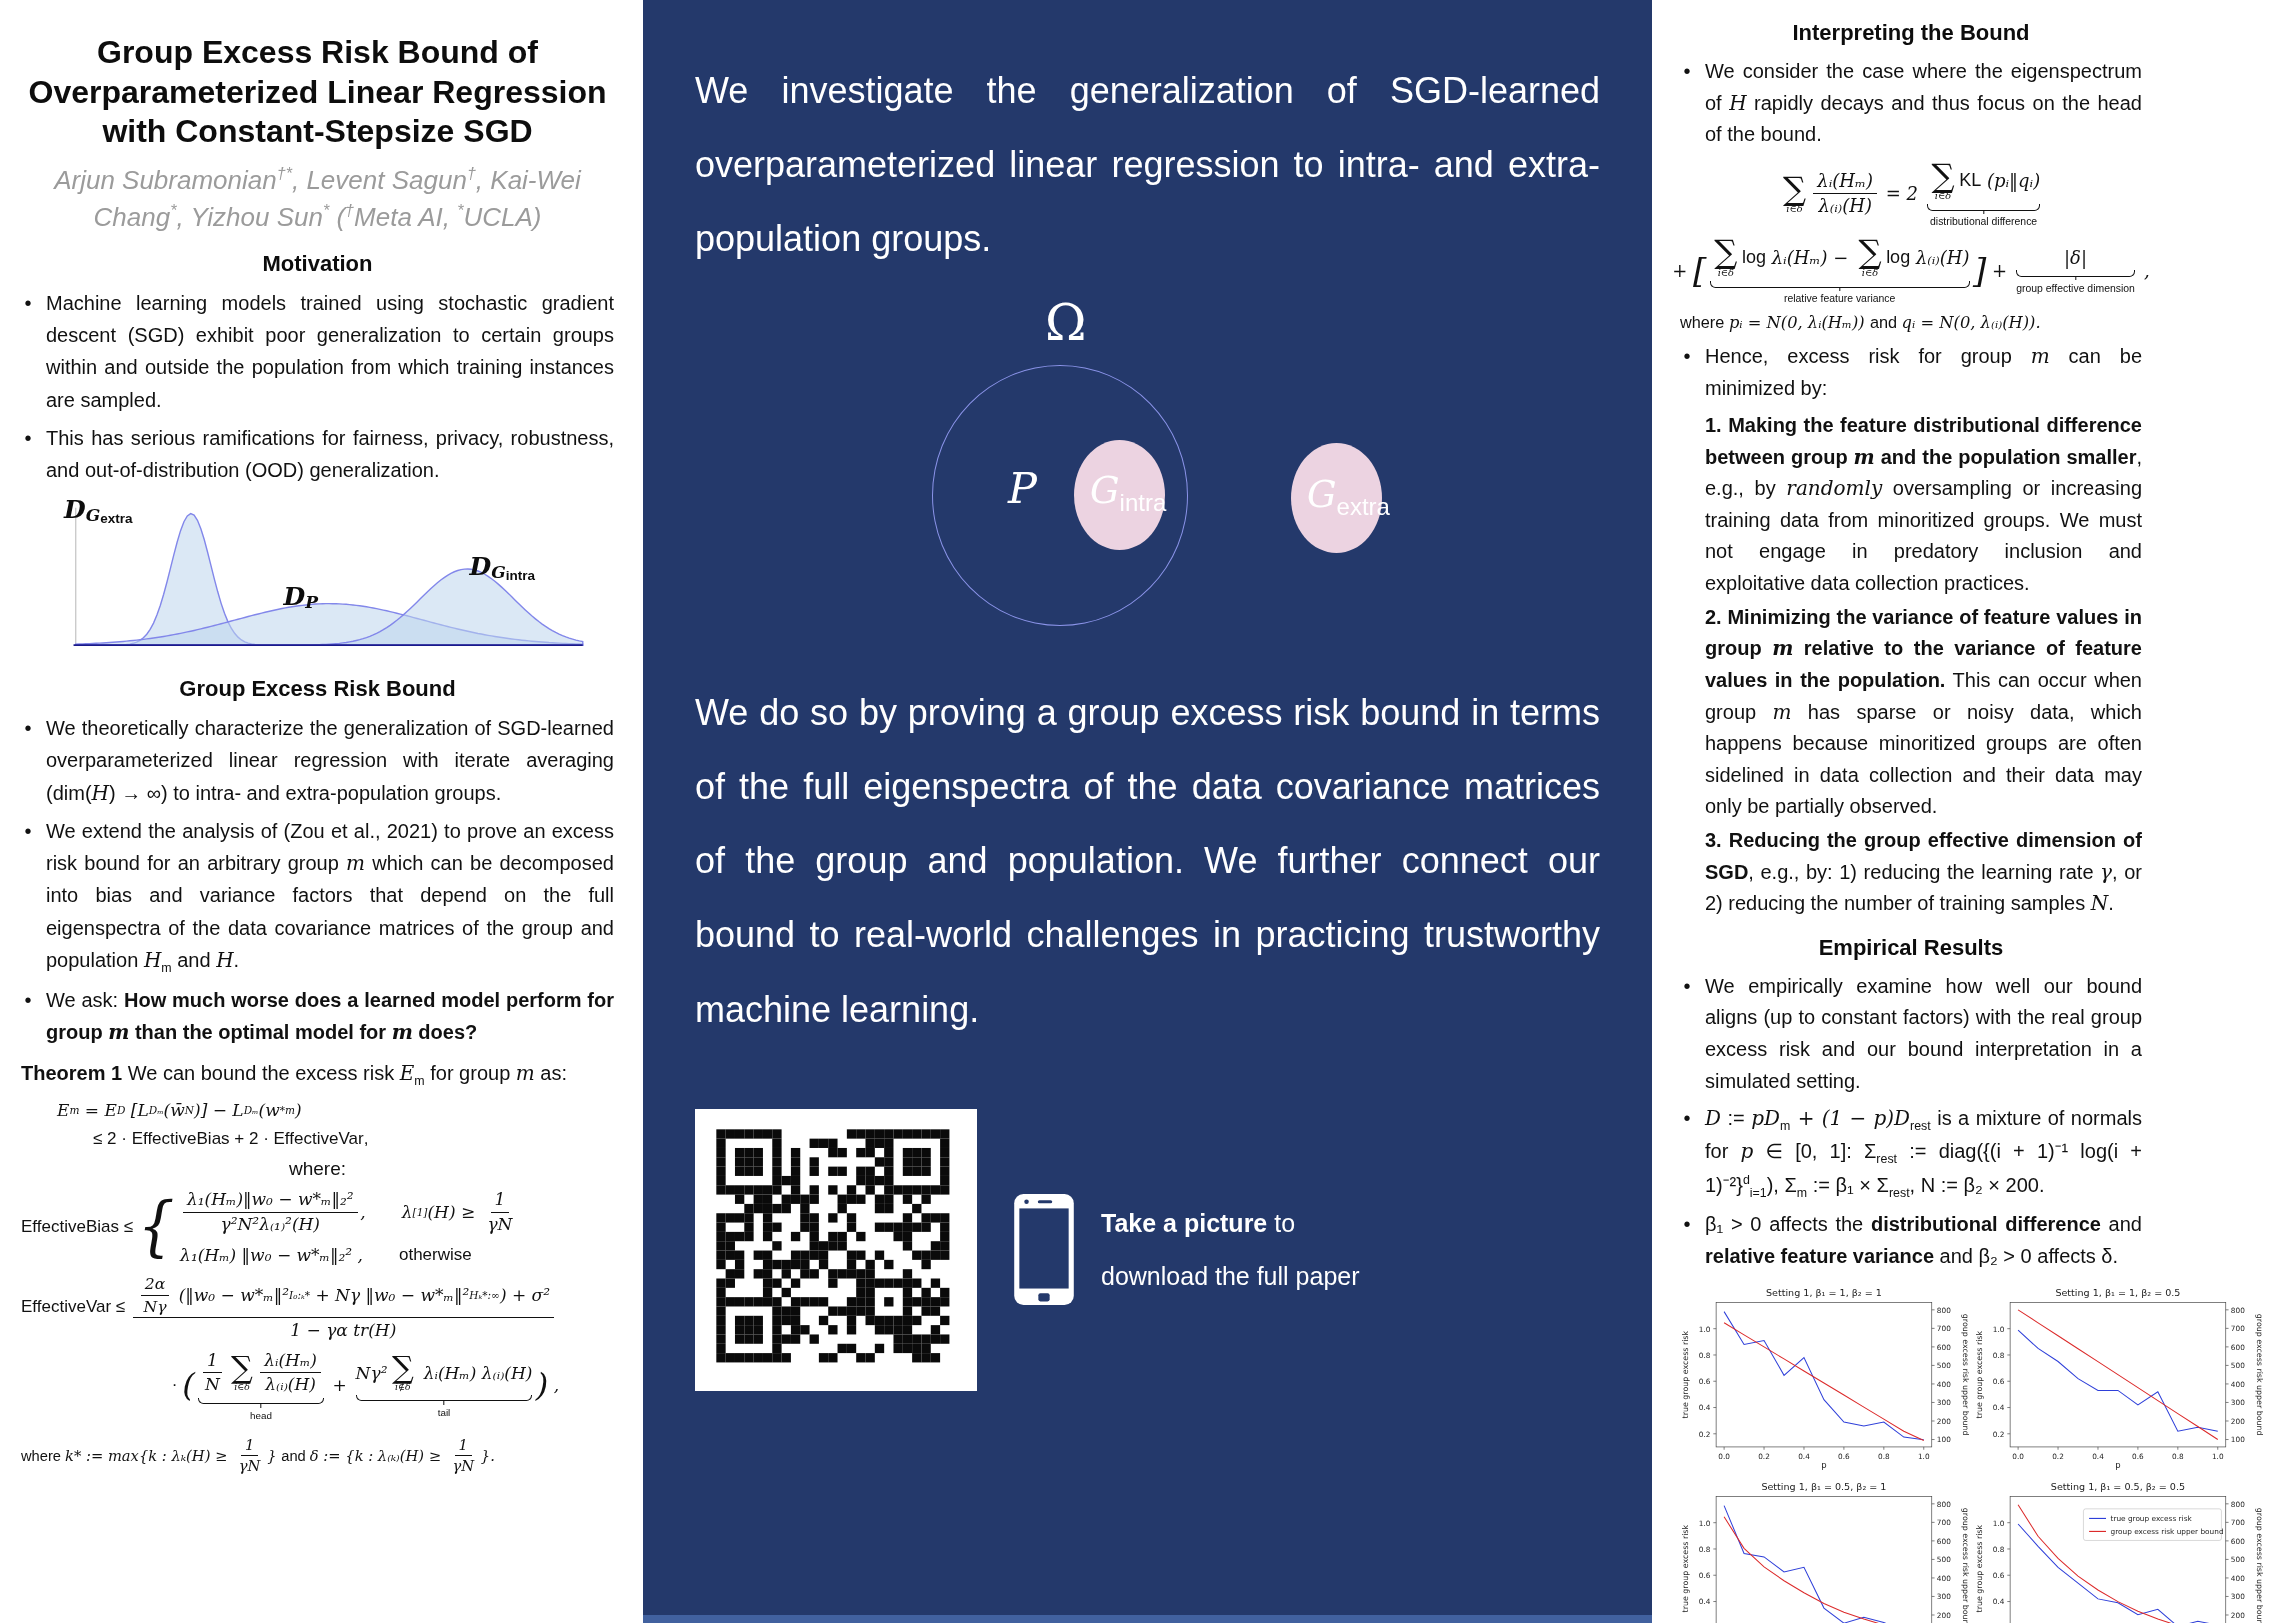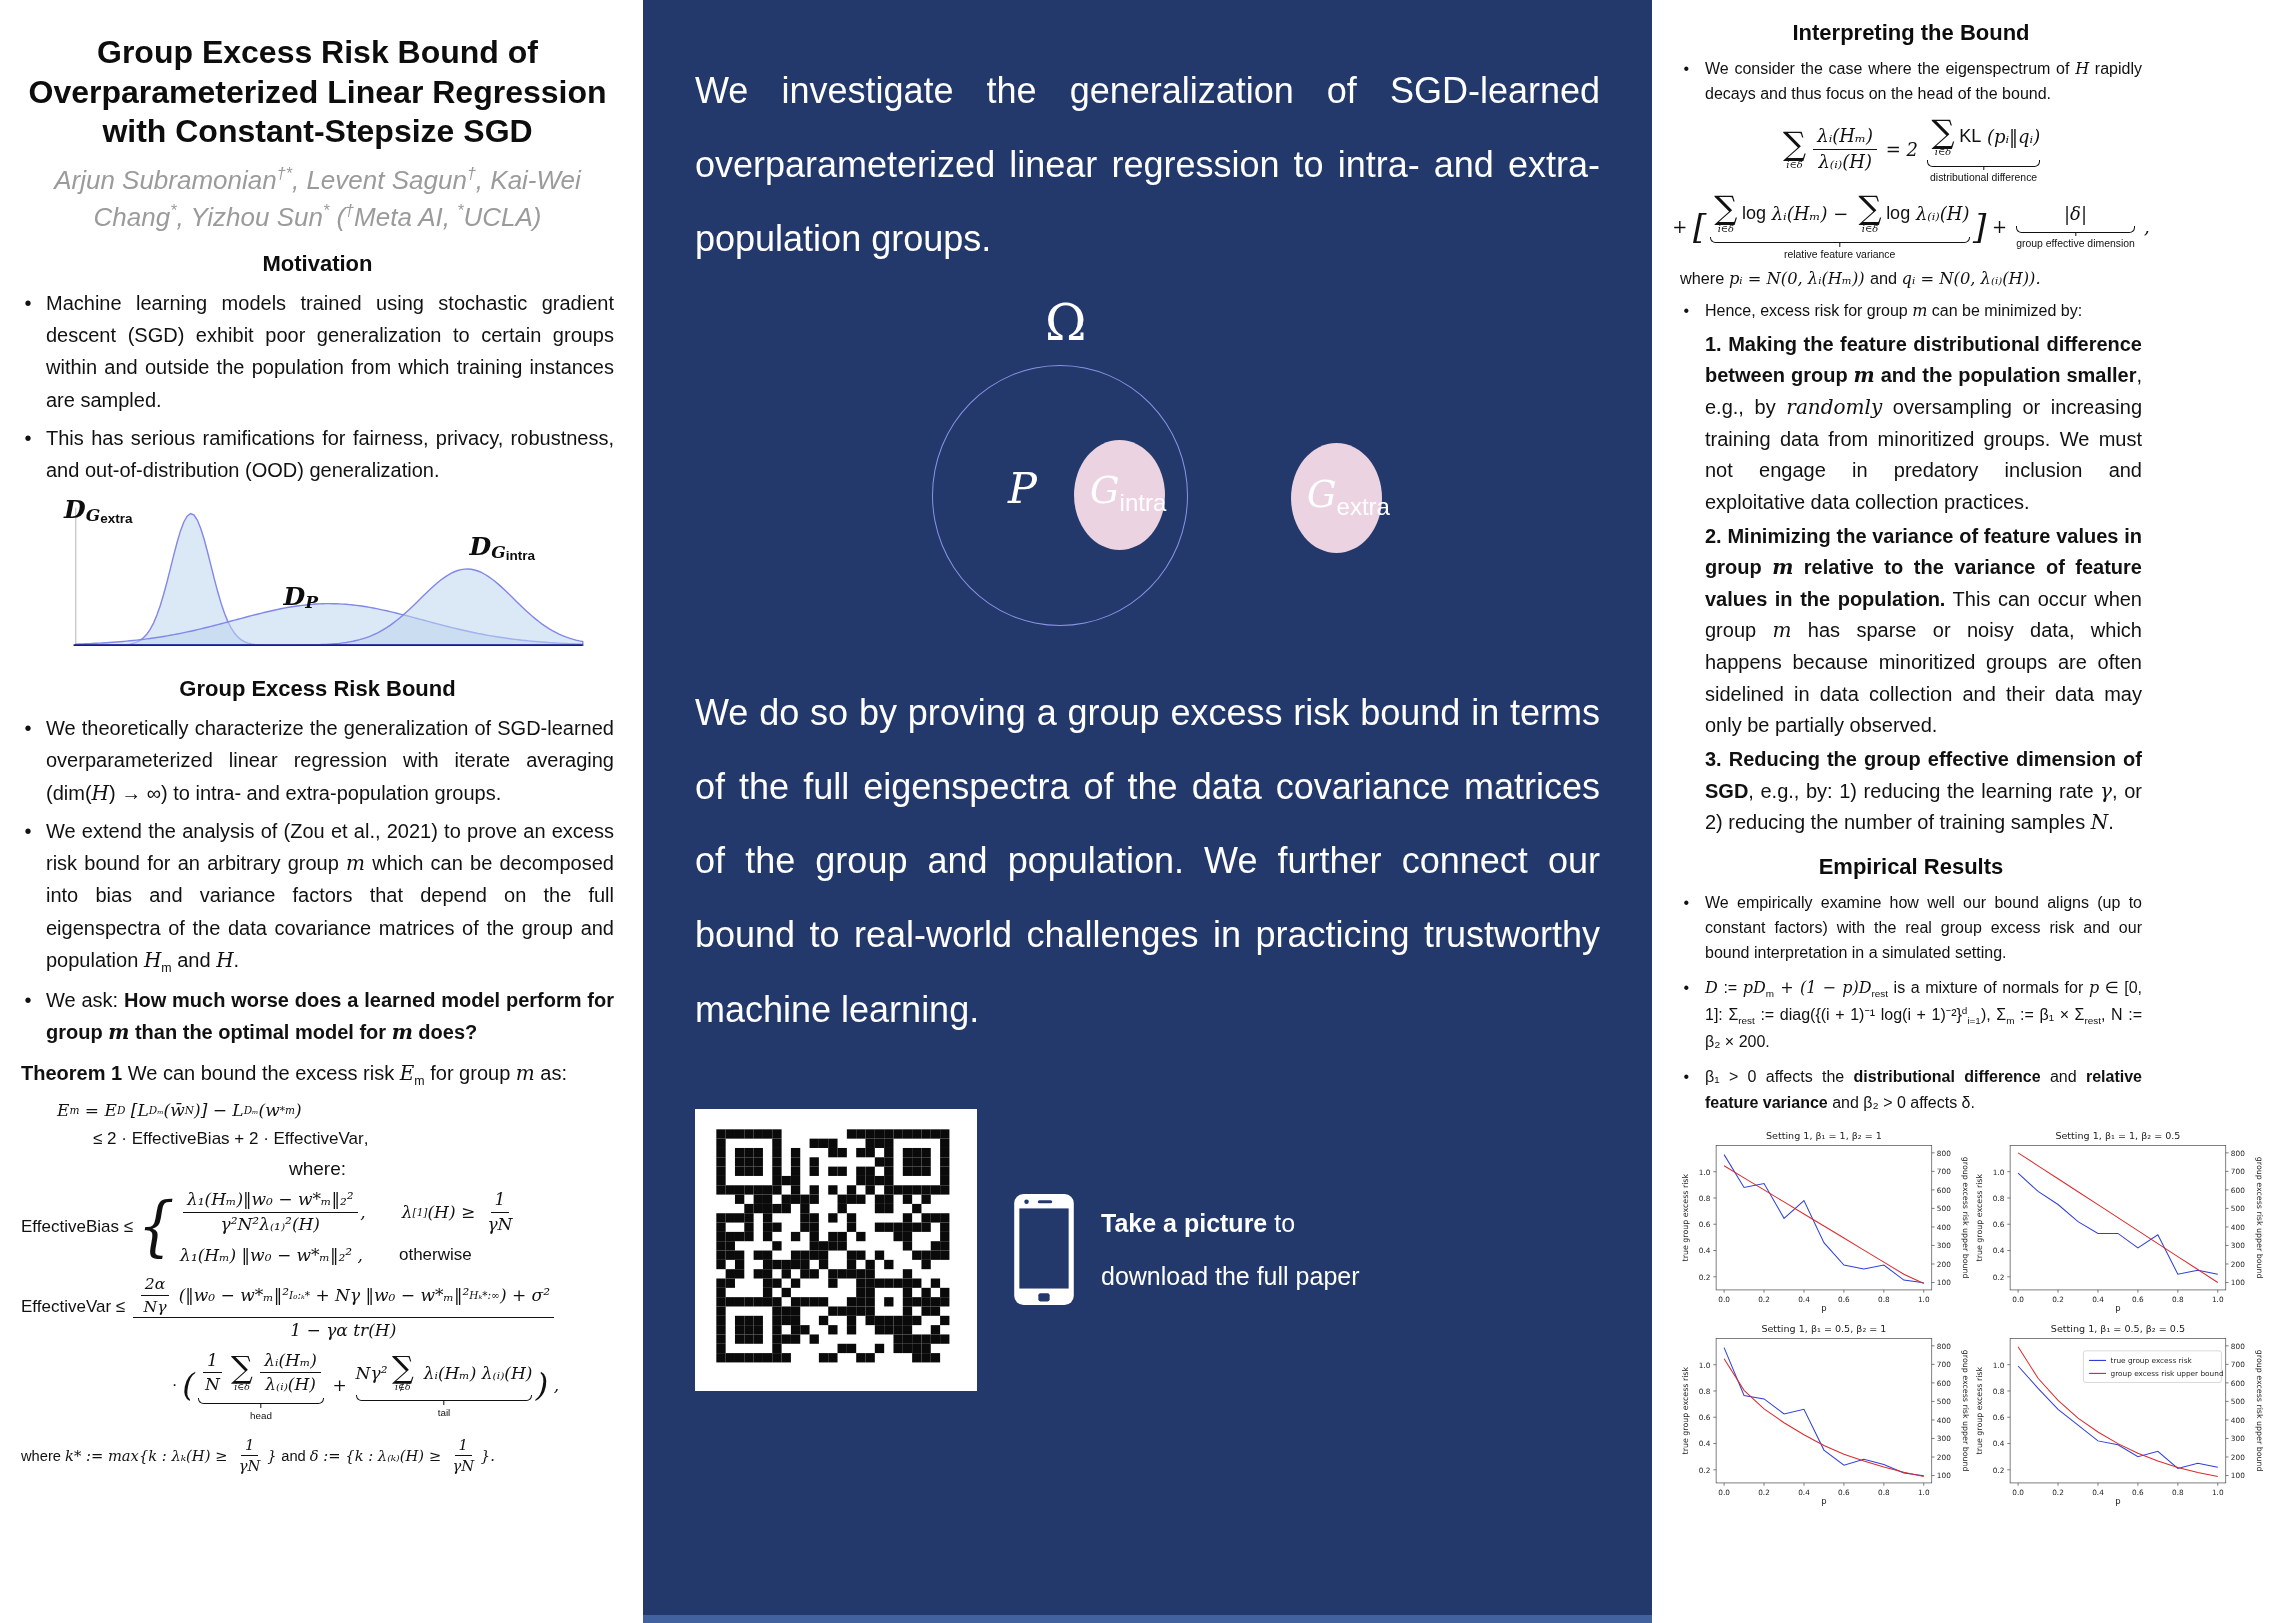--- a/index.html
+++ b/index.html
@@ -11,21 +11,21 @@
   .col.mid::after{content:"";position:absolute;left:0;right:0;bottom:0;height:9px;background:#41619f;}
   .col.right{width:516px;background:#fff;padding:20px 26px 0 28px;}
 
   
   h1.title{font-size:32px;line-height:1.24;text-align:center;margin:0 0 10px 0;font-weight:700;color:#0d0d0d;}
   .authors{font-size:26px;line-height:1.42;text-align:center;color:#9b9b9b;margin:0 0 14.7px 0;font-style:italic;}
   h2.sec{font-size:22px;font-weight:700;text-align:center;margin:14.7px 0 10px 0;color:#0d0d0d;}
   .blist{list-style:none;margin:0;padding:0;}
   .blist li{position:relative;padding-left:25px;font-size:20px;line-height:1.62;text-align:justify;margin-bottom:5.6px;}
   .blist li::before{content:"•";position:absolute;left:3.4px;top:0;}
-  .right .blist li{font-size:16px;line-height:1.58;margin-top:10px;}
+  .right .blist li{font-size:20px;line-height:1.58;}
   .numitem{font-size:20px;line-height:1.58;text-align:justify;margin:2.3px 0 2.3px 25px;}
   .theorem{font-size:20px;line-height:1.6;text-align:justify;margin:8px 0 4.5px 0;}
   .rs-b{font-weight:700;}
   .rs-i{font-style:italic;font-family:"DejaVu Serif","Liberation Serif",serif;}
   .rs-bi{font-weight:700;font-style:italic;font-family:"DejaVu Serif","Liberation Serif",serif;}
   sub,sup{font-size:0.62em;}
 
   
   .eq{font-family:"DejaVu Serif","Liberation Serif",serif;font-style:italic;display:flex;align-items:center;
       flex-wrap:nowrap;white-space:pre;margin:9px 0;}
@@ -61,21 +61,21 @@
 
   
   .distfig{position:relative;width:552px;height:169px;margin:5.6px auto 0 auto;}
   .distfig svg{position:absolute;inset:0;}
   .dlabel{position:absolute;font-family:"DejaVu Serif","Liberation Serif",serif;font-style:italic;font-weight:600;color:#0d0d0d;}
   .dlabel .dmain{font-size:25px;}
   .dlabel sub .dsub{font-size:17px;font-style:italic;}
   .dlabel sub sub{font-size:13.5px;font-style:normal;font-family:"Liberation Sans",sans-serif;}
   .dl1{left:22.5px;top:3.4px;}
   .dl2{left:242px;top:90px;}
-  .dl3{left:428px;top:40px;}
+  .dl3{left:428px;top:60px;}
 
   
   .mpara{color:#fff;font-size:36px;line-height:2.06;text-align:justify;margin:0;}
   .mpara.first{margin-top:54px;}
   .mpara.second{margin-top:22.5px;}
   .venn{position:relative;height:361px;margin-top:16px;}
   .omega{position:absolute;left:350px;top:5.6px;color:#fff;font-family:"DejaVu Serif",serif;font-size:50px;line-height:1;}
   .pcircle{position:absolute;left:237px;top:73px;width:254px;height:259px;border:1.4px solid #8a93e8;border-radius:50%;}
   .venn .plabel{position:absolute;left:313px;top:175px;color:#fff;font-size:43px;font-style:italic;font-family:"DejaVu Serif",serif;line-height:1;}
   .pink{position:absolute;width:91px;height:110px;background:#ecd3e1;border-radius:50%;}

